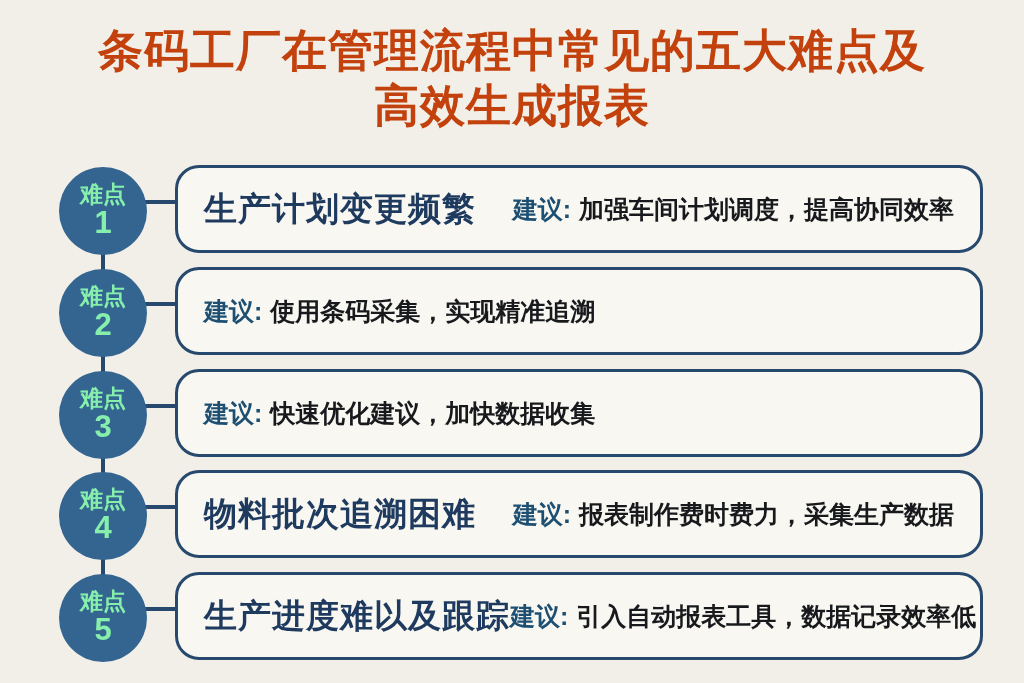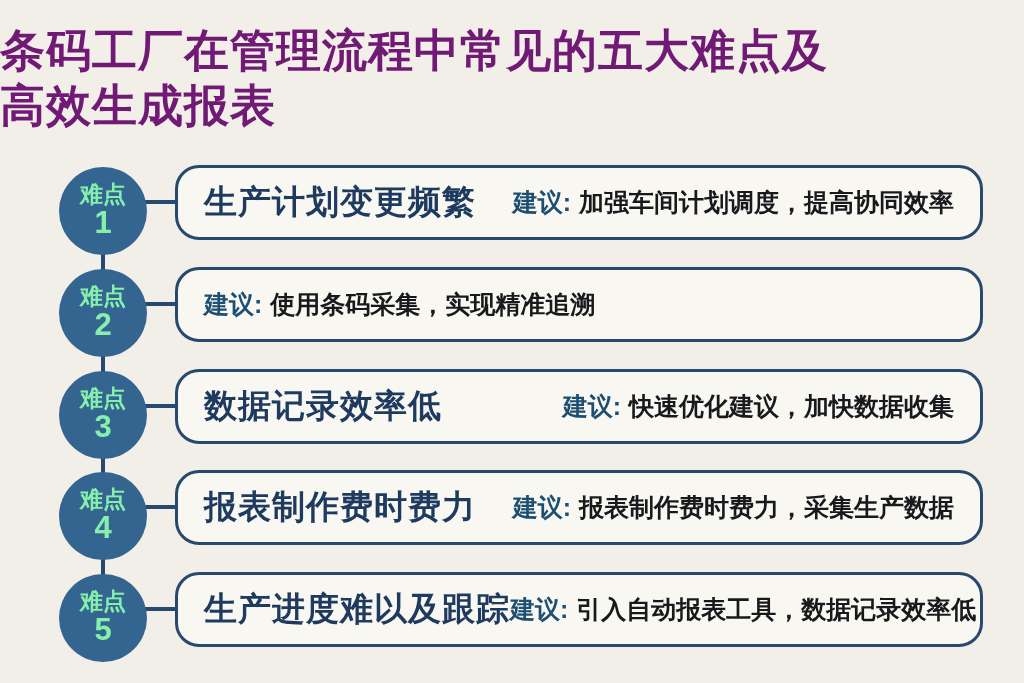--- a/index.html
+++ b/index.html
@@ -5,22 +5,22 @@
   html,body{margin:0;padding:0;}
   .canvas{
     position:relative;
     width:1024px;height:683px;
     background:#f2efe8;
     overflow:hidden;
     font-family:"Liberation Sans","DejaVu Sans",sans-serif;
   }
   .title{
     position:absolute;top:24px;left:0;right:0;
-    text-align:left;
-    color:#701a75;
+    text-align:center;
+    color:#c2410c;
     font-size:45px;
     font-weight:900;
     line-height:1.22;
     letter-spacing:1px;
   }
   .vline{
     position:absolute;
     left:101px;top:211px;
     width:4px;height:407px;
     background:#26496d;
@@ -46,21 +46,21 @@
     display:flex;flex-direction:column;
     align-items:center;justify-content:center;
     z-index:2;
     text-align:center;
   }
   .badge-label{font-size:23px;font-weight:bold;line-height:1.05;}
   .badge-num{font-size:31px;font-weight:bold;line-height:1.05;margin-top:1px;}
   .pill{
     position:absolute;
     left:175px;top:0;
-    width:808px;height:75px;
+    width:808px;height:88px;
     box-sizing:border-box;
     background:#f9f7f1;
     border:3px solid #26496d;
     border-radius:24px;
     display:flex;
     align-items:center;
     justify-content:space-between;
     padding:0 26px;
     z-index:1;
   }
@@ -118,33 +118,32 @@
     </div>
   </div>
 
   <div class="row" style="top:369px">
     <div class="hline"></div>
     <div class="circle">
       <div class="badge-label">难点</div>
       <div class="badge-num">3</div>
     </div>
     <div class="pill">
-      <span class="problem">数据记录效率低</span>
       <span class="advice"><span class="advice-label">建议:</span><span>快速优化建议，加快数据收集</span></span>
     </div>
   </div>
 
   <div class="row" style="top:470px">
     <div class="hline"></div>
     <div class="circle">
       <div class="badge-label">难点</div>
       <div class="badge-num">4</div>
     </div>
     <div class="pill">
-      <span class="problem">报表制作费时费力</span>
+      <span class="problem">物料批次追溯困难</span>
       <span class="advice"><span class="advice-label">建议:</span><span>报表制作费时费力，采集生产数据</span></span>
     </div>
   </div>
 
   <div class="row" style="top:572px">
     <div class="hline"></div>
     <div class="circle">
       <div class="badge-label">难点</div>
       <div class="badge-num">5</div>
     </div>

